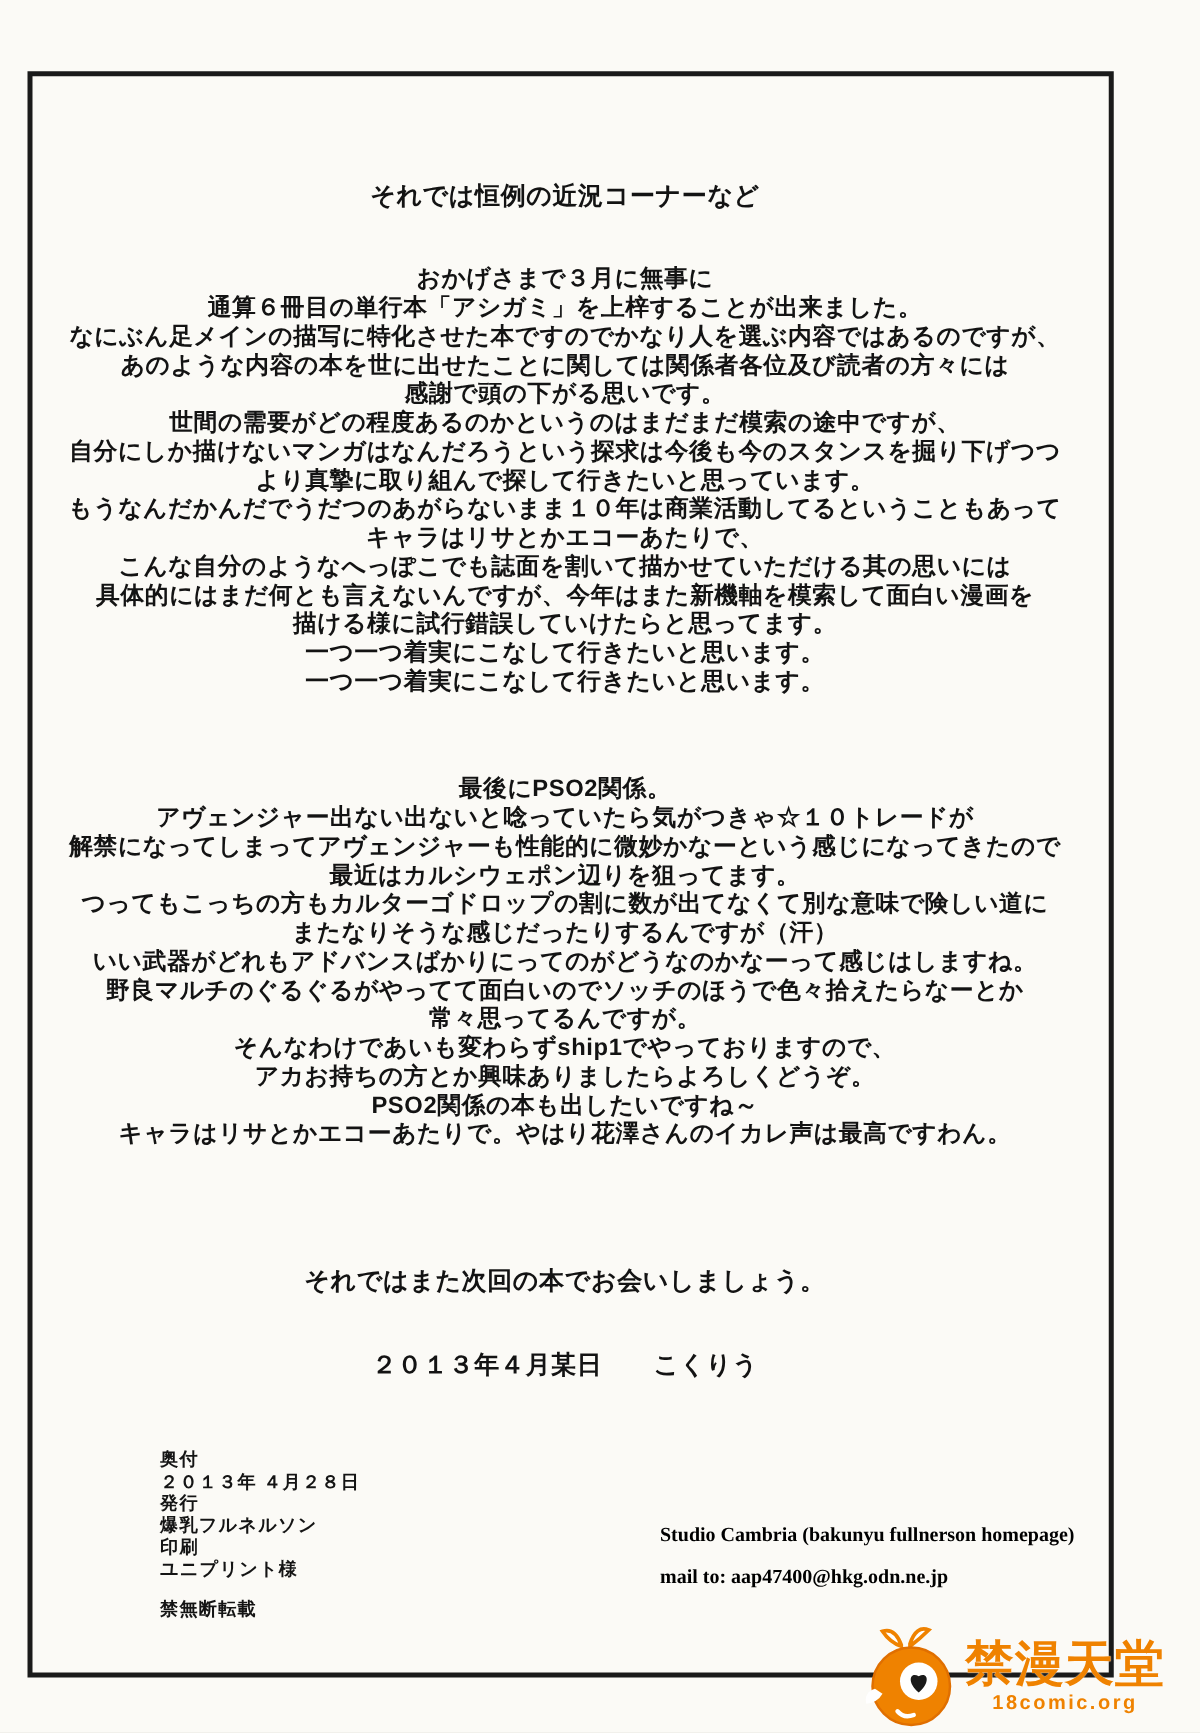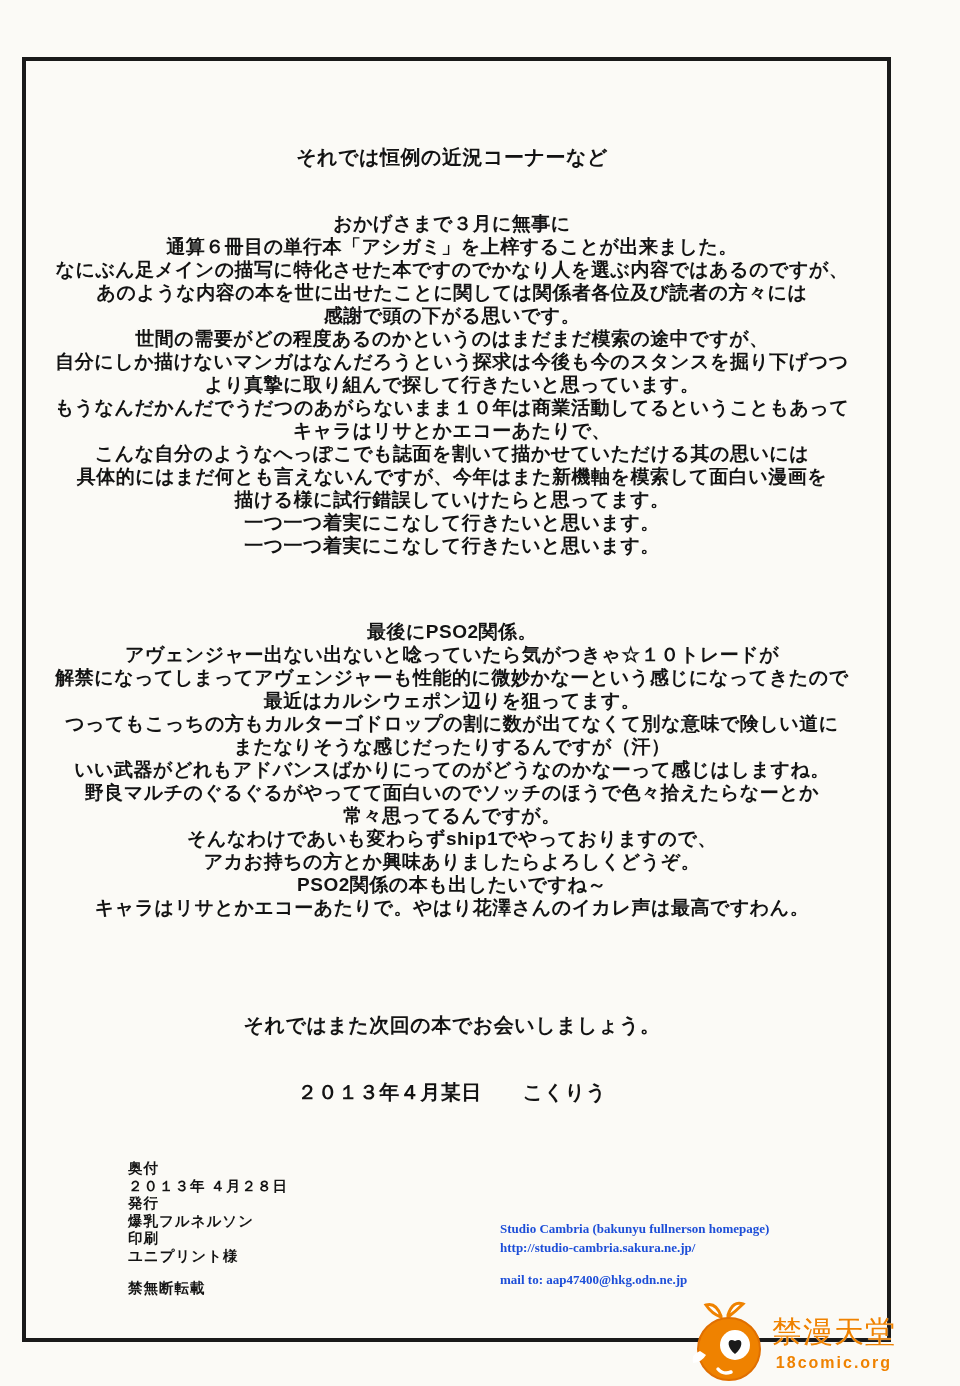--- a/index.html
+++ b/index.html
@@ -55,47 +55,47 @@
     line-height: 17.5px;
     font-weight: bold;
     letter-spacing: 1px;
     color: #141414;
   }
   .colophon .notice { margin-top: 15px; }
 
   
   .credits {
     position: absolute;
-    left: 500px;
+    left: 528px;
     top: 1220px;
     font-family: "Liberation Serif", serif;
     font-weight: bold;
-    font-size: 13px;
+    font-size: 16px;
     line-height: 18.5px;
-    color: #1d4ed8;
+    color: #000000;
   }
   .credits .mail { margin-top: 14px; }
 
   
   .watermark {
     position: absolute;
     left: 690px;
     top: 1296px;
     width: 262px;
     height: 88px;
     z-index: 5;
     display: flex;
     align-items: flex-start;
   }
   .wm-mascot { width: 80px; height: 88px; flex: 0 0 auto; }
   .wm-texts { margin-left: 2px; padding-top: 16px; }
   .wm-name {
-    font-size: 30px;
+    font-size: 39px;
     line-height: 40px;
-    font-weight: normal;
+    font-weight: bold;
     letter-spacing: 1px;
     color: var(--wm-color, #ef8200);
     text-shadow: 0 0 1px #fff;
     white-space: nowrap;
   }
   .wm-site {
     font-size: 16px;
     line-height: 22px;
     font-weight: bold;
     letter-spacing: 2px;
@@ -164,21 +164,20 @@
         <div class="line">発行</div>
         <div class="line">爆乳フルネルソン</div>
         <div class="line">印刷</div>
         <div class="line">ユニプリント様</div>
       </div>
     <div class="notice">禁無断転載</div>
   </div>
 
   <div class="credits">
     <div>Studio Cambria (bakunyu fullnerson homepage)</div>
-    <div>http://studio-cambria.sakura.ne.jp/</div>
     <div class="mail">mail to: aap47400@hkg.odn.ne.jp</div>
   </div>
 
   <div class="watermark">
     <svg class="wm-mascot" viewBox="0 0 80 88" xmlns="http://www.w3.org/2000/svg">
 
       <path d="M31 20 Q26 6 16 9 Q22 18 31 21 Z" fill="#ffffff" stroke="#ef8200" stroke-width="3"></path>
       <path d="M38 19 Q43 4 53 8 Q46 15 38 21 Z" fill="#ffffff" stroke="#ef8200" stroke-width="3"></path>
 
       <circle cx="39" cy="53" r="31" fill="#ef8200" stroke="#e06f00" stroke-width="2"></circle>

